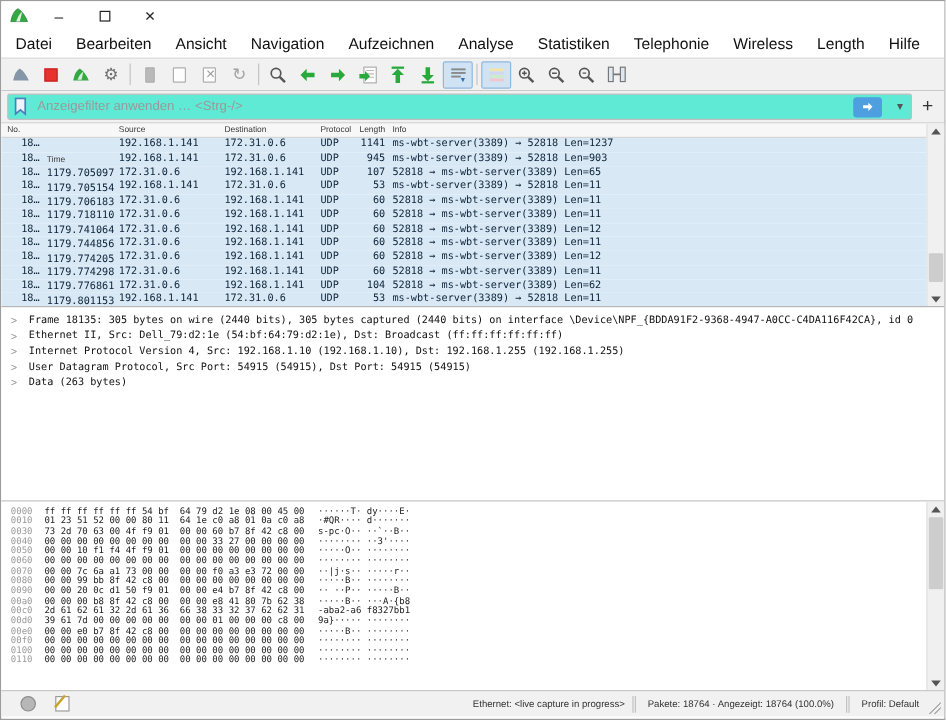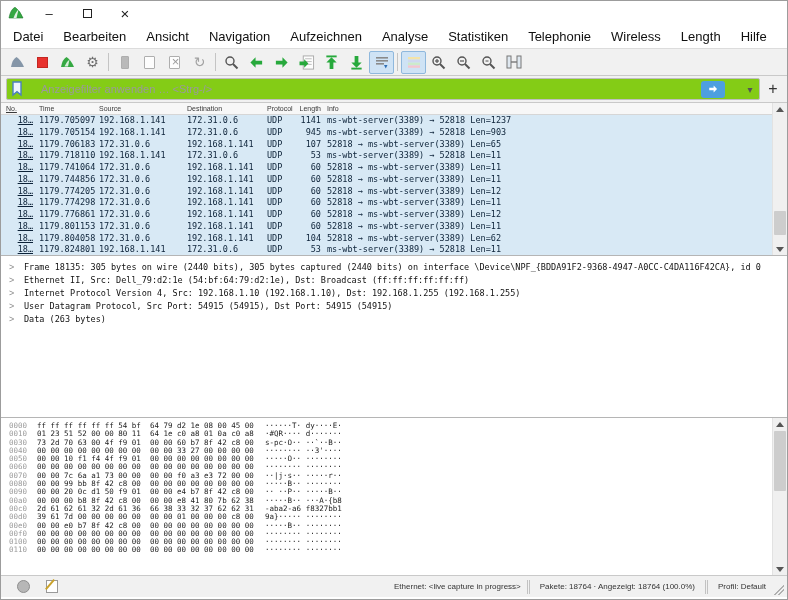--- a/index.html
+++ b/index.html
@@ -28,33 +28,33 @@
   .tsep { width:1px; height:18px; background:#c4c4c4; margin:0 3px; }
   .ic-stop { width:11px; height:11px; background:#e8322e; border:1px solid #c32722; }
   .ic-gear { font-size:14px; color:#6f6f6f; line-height:1; }
   .ic-doc { width:11px; height:13px; background:#fdfdfd; border:1px solid #aeaeae; position:relative; border-radius:1px; }
   .ic-doc.dark { background:#b9b9b9; width:8px; }
   .ic-doc.xmark::after { content:"×"; position:absolute; left:0; top:-3px; width:11px; text-align:center; font-size:13px; color:#9a9a9a; }
   .ic-reload { font-size:14px; color:#a3a3a3; line-height:1; }
   .caret { font-size:10px; color:#555; }
   
   .filterbar { height:27px; background:#f1f1f1; border-bottom:1px solid #c9c9c9; display:flex; align-items:center; padding:0 5px; gap:4px; flex:0 0 auto; }
-  .filter-wrap { flex:1; height:22px; background:#84cc16; border:1px solid #bfbfbf; border-radius:2px; display:flex; align-items:center; padding:0 2px 0 4px; gap:18px; }
+  .filter-wrap { flex:1; height:22px; background:#5eead4; border:1px solid #bfbfbf; border-radius:2px; display:flex; align-items:center; padding:0 2px 0 4px; gap:8px; }
   .filter-input { flex:1; border:none; outline:none; font-family:"Liberation Sans",sans-serif; font-size:11px; color:#444; background:transparent; }
   .filter-input::placeholder { color:#9a9a9a; }
   .apply-btn { width:24px; height:17px; background:#4d9fe0; border-radius:3px; display:flex; align-items:center; justify-content:center; }
   .caret-btn { width:14px; height:17px; display:flex; align-items:center; justify-content:center; }
   .plus-btn { width:18px; height:22px; display:flex; align-items:center; justify-content:center; font-size:16px; color:#333; }
   
   .plist { position:relative; flex:0 0 auto; height:153px; background:#fff; border-bottom:1px solid #b5b5b5; overflow:hidden; }
   .plist-header { height:12px; display:flex; background:#f7f7f7; border-bottom:1px solid #d6d6d6; font-size:7px; color:#3a3a3a; }
   .plist-header span { display:block; line-height:11px; }
   .prow { display:flex; height:11.75px; line-height:11.75px; background:#d8e9f5; font-family:"DejaVu Sans Mono",monospace; font-size:8.5px; color:#0c2238; white-space:nowrap; }
-  .c-no   { width:34px; text-align:right; padding-right:2px;text-decoration:underline; }
-  .c-time { width:62px; padding-left:4px; }
+  .c-no   { width:34px; text-align:right; padding-right:2px; }
+  .c-time { width:62px; padding-left:4px;margin-top:25px; }
   .c-src  { width:88px; padding-left:2px; }
   .c-dst  { width:80px; padding-left:2px; }
   .c-proto{ width:30px; padding-left:2px; }
   .c-len  { width:28px; text-align:right; padding-right:2px; }
   .c-info { flex:1; padding-left:4px; }
   .plist-header .c-no { text-align:left; padding-left:5px; }
   .plist-body { margin-right:15px; }
   
   .vscroll { position:absolute; right:0; top:0; bottom:0; width:15px; background:#f0f0f0; border-left:1px solid #e2e2e2; }
   .sb-arrow { position:absolute; left:0; width:14px; height:12px; display:flex; align-items:center; justify-content:center; }

